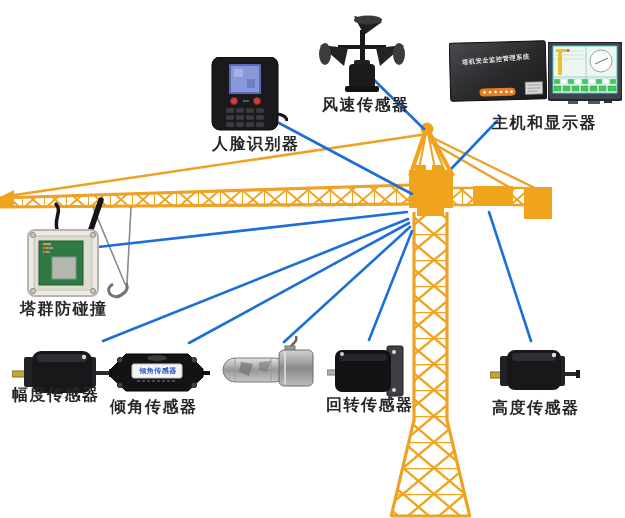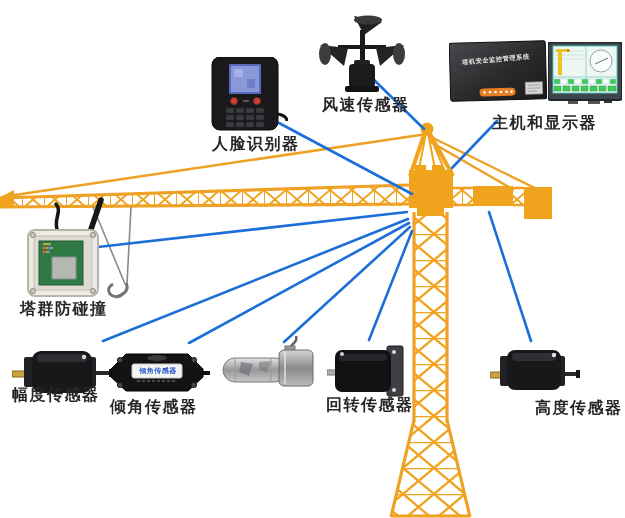--- a/index.html
+++ b/index.html
@@ -290,15 +290,15 @@
       <rect x="0" y="28" width="12" height="6" fill="#c8a23c" stroke="#8a6d1e"></rect>
       <rect x="72" y="28" width="16" height="4" fill="#2a2a2e"></rect>
       <rect x="86" y="26" width="4" height="8" fill="#1a1a1c"></rect>
       <rect x="10" y="12" width="9" height="30" rx="2" fill="#222226"></rect>
       <rect x="66" y="12" width="9" height="30" rx="2" fill="#222226"></rect>
       <rect x="17" y="6" width="54" height="40" rx="8" fill="#18181b"></rect>
       <rect x="22" y="9" width="44" height="8" rx="4" fill="#2e2e33"></rect>
       <circle cx="64" cy="11" r="2.2" fill="#e2e2e2"></circle>
     </svg>
   </div>
-  <div class="label" style="left:492px;top:398px;margin-left:43px;">高度传感器</div>
+  <div class="label" style="left:492px;top:398px;">高度传感器</div>
 
 </div>
 
 </body></html>

